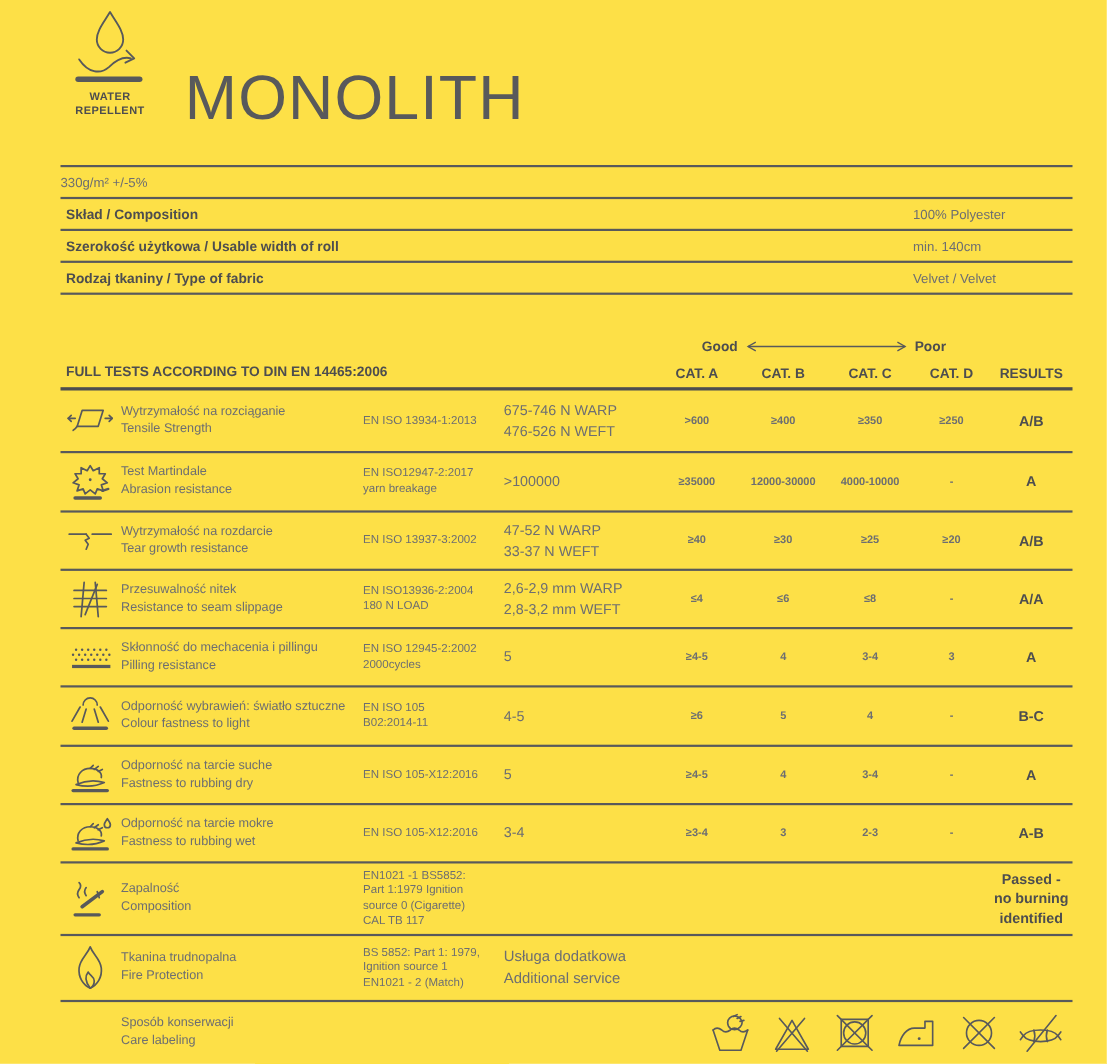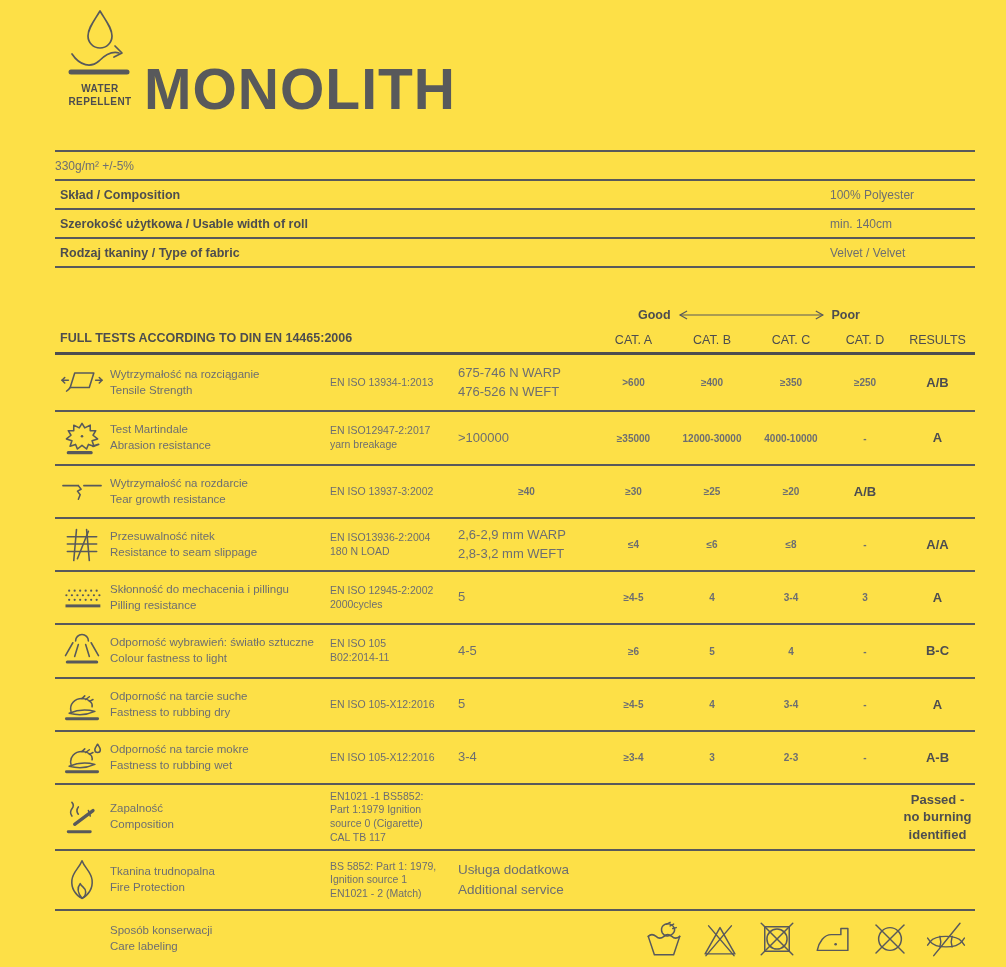--- a/index.html
+++ b/index.html
@@ -3,37 +3,37 @@
 <meta charset="utf-8">
 <style>
   * { margin:0; padding:0; box-sizing:border-box; }
   body { width:1006px; height:967px; background:#ffffff; font-family:"Liberation Sans", sans-serif; color:#6d6e71; }
   .page { position:relative; width:1006px; height:967px; overflow:hidden; background:#fde047; }
 
   
   .badge { position:absolute; left:57px; top:6px; width:86px; text-align:center; }
   .badge svg { display:block; margin:0 auto; }
   .badge-label { font-size:10px; font-weight:bold; color:#4d4d4f; line-height:1.3; letter-spacing:.4px; }
-  .title { position:absolute; left:144px; top:56px; font-size:57px; font-weight:700; color:#58595b; letter-spacing:1px; }
+  .title { position:absolute; left:168px; top:56px; font-size:57px; font-weight:400; color:#58595b; letter-spacing:1px; }
 
   
   .props { position:absolute; left:55px; top:150px; width:920px; border-top:2px solid #58595b; }
   .prop-row { display:flex; align-items:center; height:29px; border-bottom:2px solid #58595b; }
   .prop-label { flex:0 0 775px; padding-left:5px; font-size:12.5px; font-weight:bold; color:#4d4d4f; }
   .prop-value { font-size:12px; color:#6d6e71; }
 
   
   .tests { position:absolute; left:55px; top:300px; width:920px; }
   .thead { position:relative; height:55px; border-bottom:3px solid #4d4d4f; }
   .tests-title { position:absolute; left:5px; bottom:7px; font-size:12.5px; font-weight:bold; color:#4d4d4f; }
   .scale { position:absolute; left:583px; top:8px; width:222px; display:flex; align-items:center; gap:5px; }
   .scale-label { font-size:12.5px; font-weight:bold; color:#4d4d4f; }
   .scale-arrow { flex:1; height:10px; }
   .cat-row { position:absolute; left:0; bottom:5px; width:100%; display:grid; grid-template-columns:55px 220px 128px 137px 77px 80px 78px 70px 75px; }
-  .cat-head { grid-row:1; text-align:center; font-size:12.5px; font-weight:normal; color:#4d4d4f; }
+  .cat-head { grid-row:1; text-align:center; font-size:12.5px; font-weight:bold; color:#4d4d4f; }
   .c5{grid-column:5} .c6{grid-column:6} .c7{grid-column:7} .c8{grid-column:8} .c9{grid-column:9}
 
   .trow { display:grid; grid-template-columns:55px 220px 128px 137px 77px 80px 78px 70px 75px; align-items:center; height:53px; border-bottom:2px solid #58595b; }
   .trow.h57{height:57px} .trow.h54{height:54px} .trow.h66{height:66px} .trow.h60{height:60px} .trow.h56{height:56px; border-bottom:none;}
   .icon-cell { display:flex; align-items:center; padding-left:5px; }
   .desc-cell { font-size:11.5px; line-height:1.35; color:#6d6e71; }
   .std-cell { font-size:10.5px; line-height:1.3; color:#6d6e71; white-space:pre-line; padding-right:6px; }
   .val-cell { font-size:13px; line-height:1.45; color:#6d6e71; white-space:pre-line; }
   .val-cell.big { font-size:13.5px; }
   .cat-cell { text-align:center; font-size:10px; color:#6d6e71;font-weight:bold; }
@@ -161,20 +161,22 @@
               <path d="M20,15 l3,4 l-4,2 l3,4 l-2,5"></path>
               <path d="M26,15 H45"></path>
       </g>
           </svg>
         </div>
       <div class="desc-cell">
           <div>Wytrzymałość na rozdarcie</div>
           <div>Tear growth resistance</div>
         </div>
       <div class="std-cell">EN ISO 13937-3:2002</div>
+      <div class="val-cell">47-52 N WARP
+33-37 N WEFT</div>
       <div class="cat-cell">≥40</div>
       <div class="cat-cell">≥30</div>
       <div class="cat-cell">≥25</div>
       <div class="cat-cell">≥20</div>
       <div class="res-cell">A/B</div>
     </div>
 
     <div class="trow">
       <div class="icon-cell">
           <svg width="44" height="44" viewBox="0 0 48 48">

